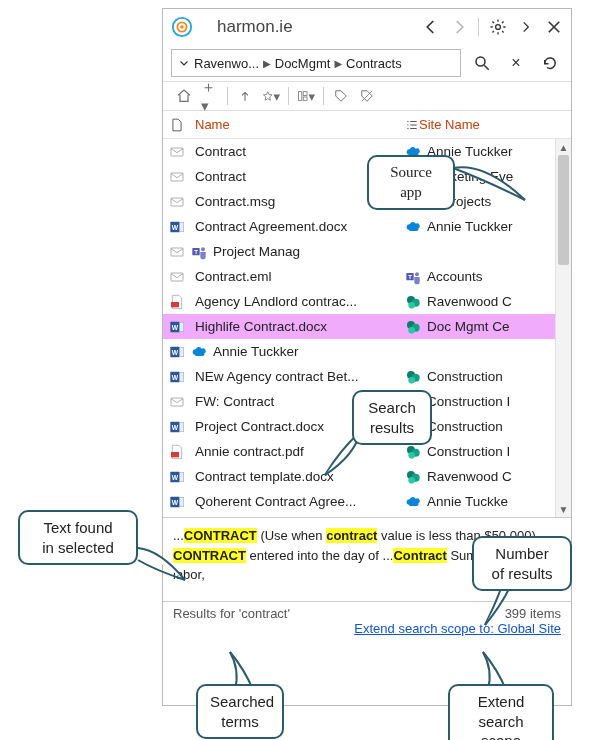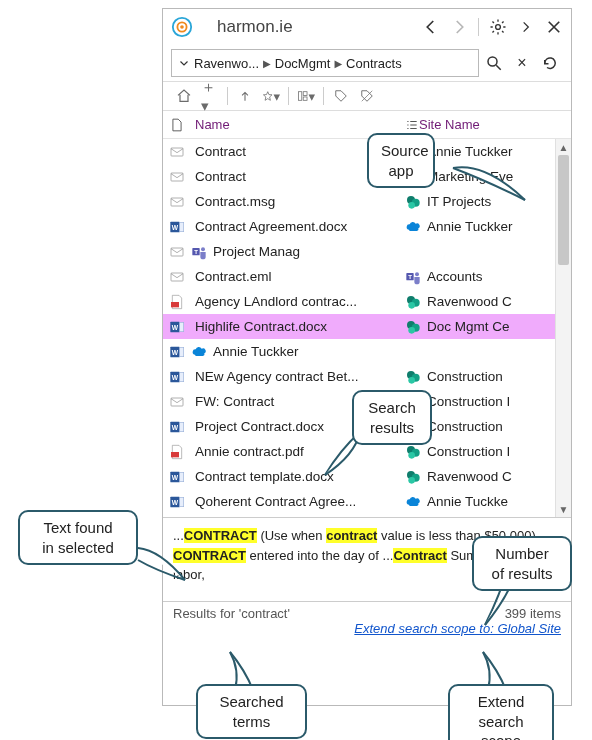--- a/index.html
+++ b/index.html
@@ -32,21 +32,21 @@
   }
   .brand { display: flex; align-items: center; gap: 24px; font-size: 17px; color: #444; }
   .brand-logo { width: 22px; height: 22px; }
   .hdr-icons { display: flex; align-items: center; gap: 10px; color: #333; }
   .hdr-icons .ico { width: 18px; height: 18px; cursor: pointer; display:flex;align-items:center;justify-content:center;}
   .hdr-icons .dim { opacity: .35; }
   
   .bcrow {
     display: flex;
     align-items: center;
-    gap: 2px;
+    gap: 8px;
     padding: 4px 8px;
     text-align: center;
   }
   .bcbox {
     flex: 1;
     height: 28px;
     border: 1px solid #b9b9b9;
     display: flex;
     align-items: center;
     padding: 0 6px;
@@ -76,21 +76,21 @@
   }
   .tstrip .ti { width:18px;height:18px;display:flex;align-items:center;justify-content:center;cursor:pointer;}
   .tstrip .sep { width:1px;height:18px;background:#ccc;}
   
   .lhdr {
     display:flex;
     height: 28px;
     border-bottom: 1px solid #e4e4e4;
     align-items:center;
     font-size: 13px;
-    color:#701a75;
+    color:#c2410c;
   }
   .lhdr .c1 { width: 28px; display:flex;align-items:center;justify-content:center;}
   .lhdr .c2 { flex:1; padding-left:4px;}
   .lhdr .c3 { width: 150px; display:flex;align-items:center;}
   .lhdr .c4 { width: 16px;}
   
   .lbody {
     overflow: hidden;
     position: relative;
   }
@@ -129,41 +129,41 @@
   }
   .hl { background:#ffff2a; font-weight:bold;}
   
   .rbar {
     border-top:1px solid #ccc;
     padding:4px 10px 6px 10px;
     font-size:13px;
     color:#555;
   }
   .rbar .line1 { display:flex; justify-content:space-between;gap:29px;}
-  .rbar .link { text-align:right;font-style:italic; }
+  .rbar .link { text-align:right; }
   .rbar .link a { color:#1155cc; text-decoration:underline; cursor:pointer;}
   
   .callout {
     position:absolute;
     background:#fff;
     border:2px solid #2b5a6a;
     border-radius:10px;
     padding:6px 12px;
     font-size:15px;
     color:#222;
     text-align:center;
     line-height:1.3;
     z-index:50;
   }
   
-  #co-source { left: 367px; top: 133px; width:68px; }
+  #co-source { left: 367px; top: 155px; width:88px;font-family:Liberation Serif, serif; }
   #co-results { left: 352px; top: 390px; width:80px;}
   #co-textfound { left: 18px; top: 510px; width:120px;}
   #co-numres { left: 472px; top: 536px; width:100px;}
-  #co-terms { left: 196px; top: 684px; width:111px;}
+  #co-terms { left: 196px; top: 684px; width:88px;}
   #co-extend { left: 448px; top: 684px; width:106px;}
 </style>
 </head>
 <body>
 
 <div class="panel">
 
   <div class="hdr">
     <div class="brand">
       <svg class="brand-logo" viewBox="0 0 24 24">

